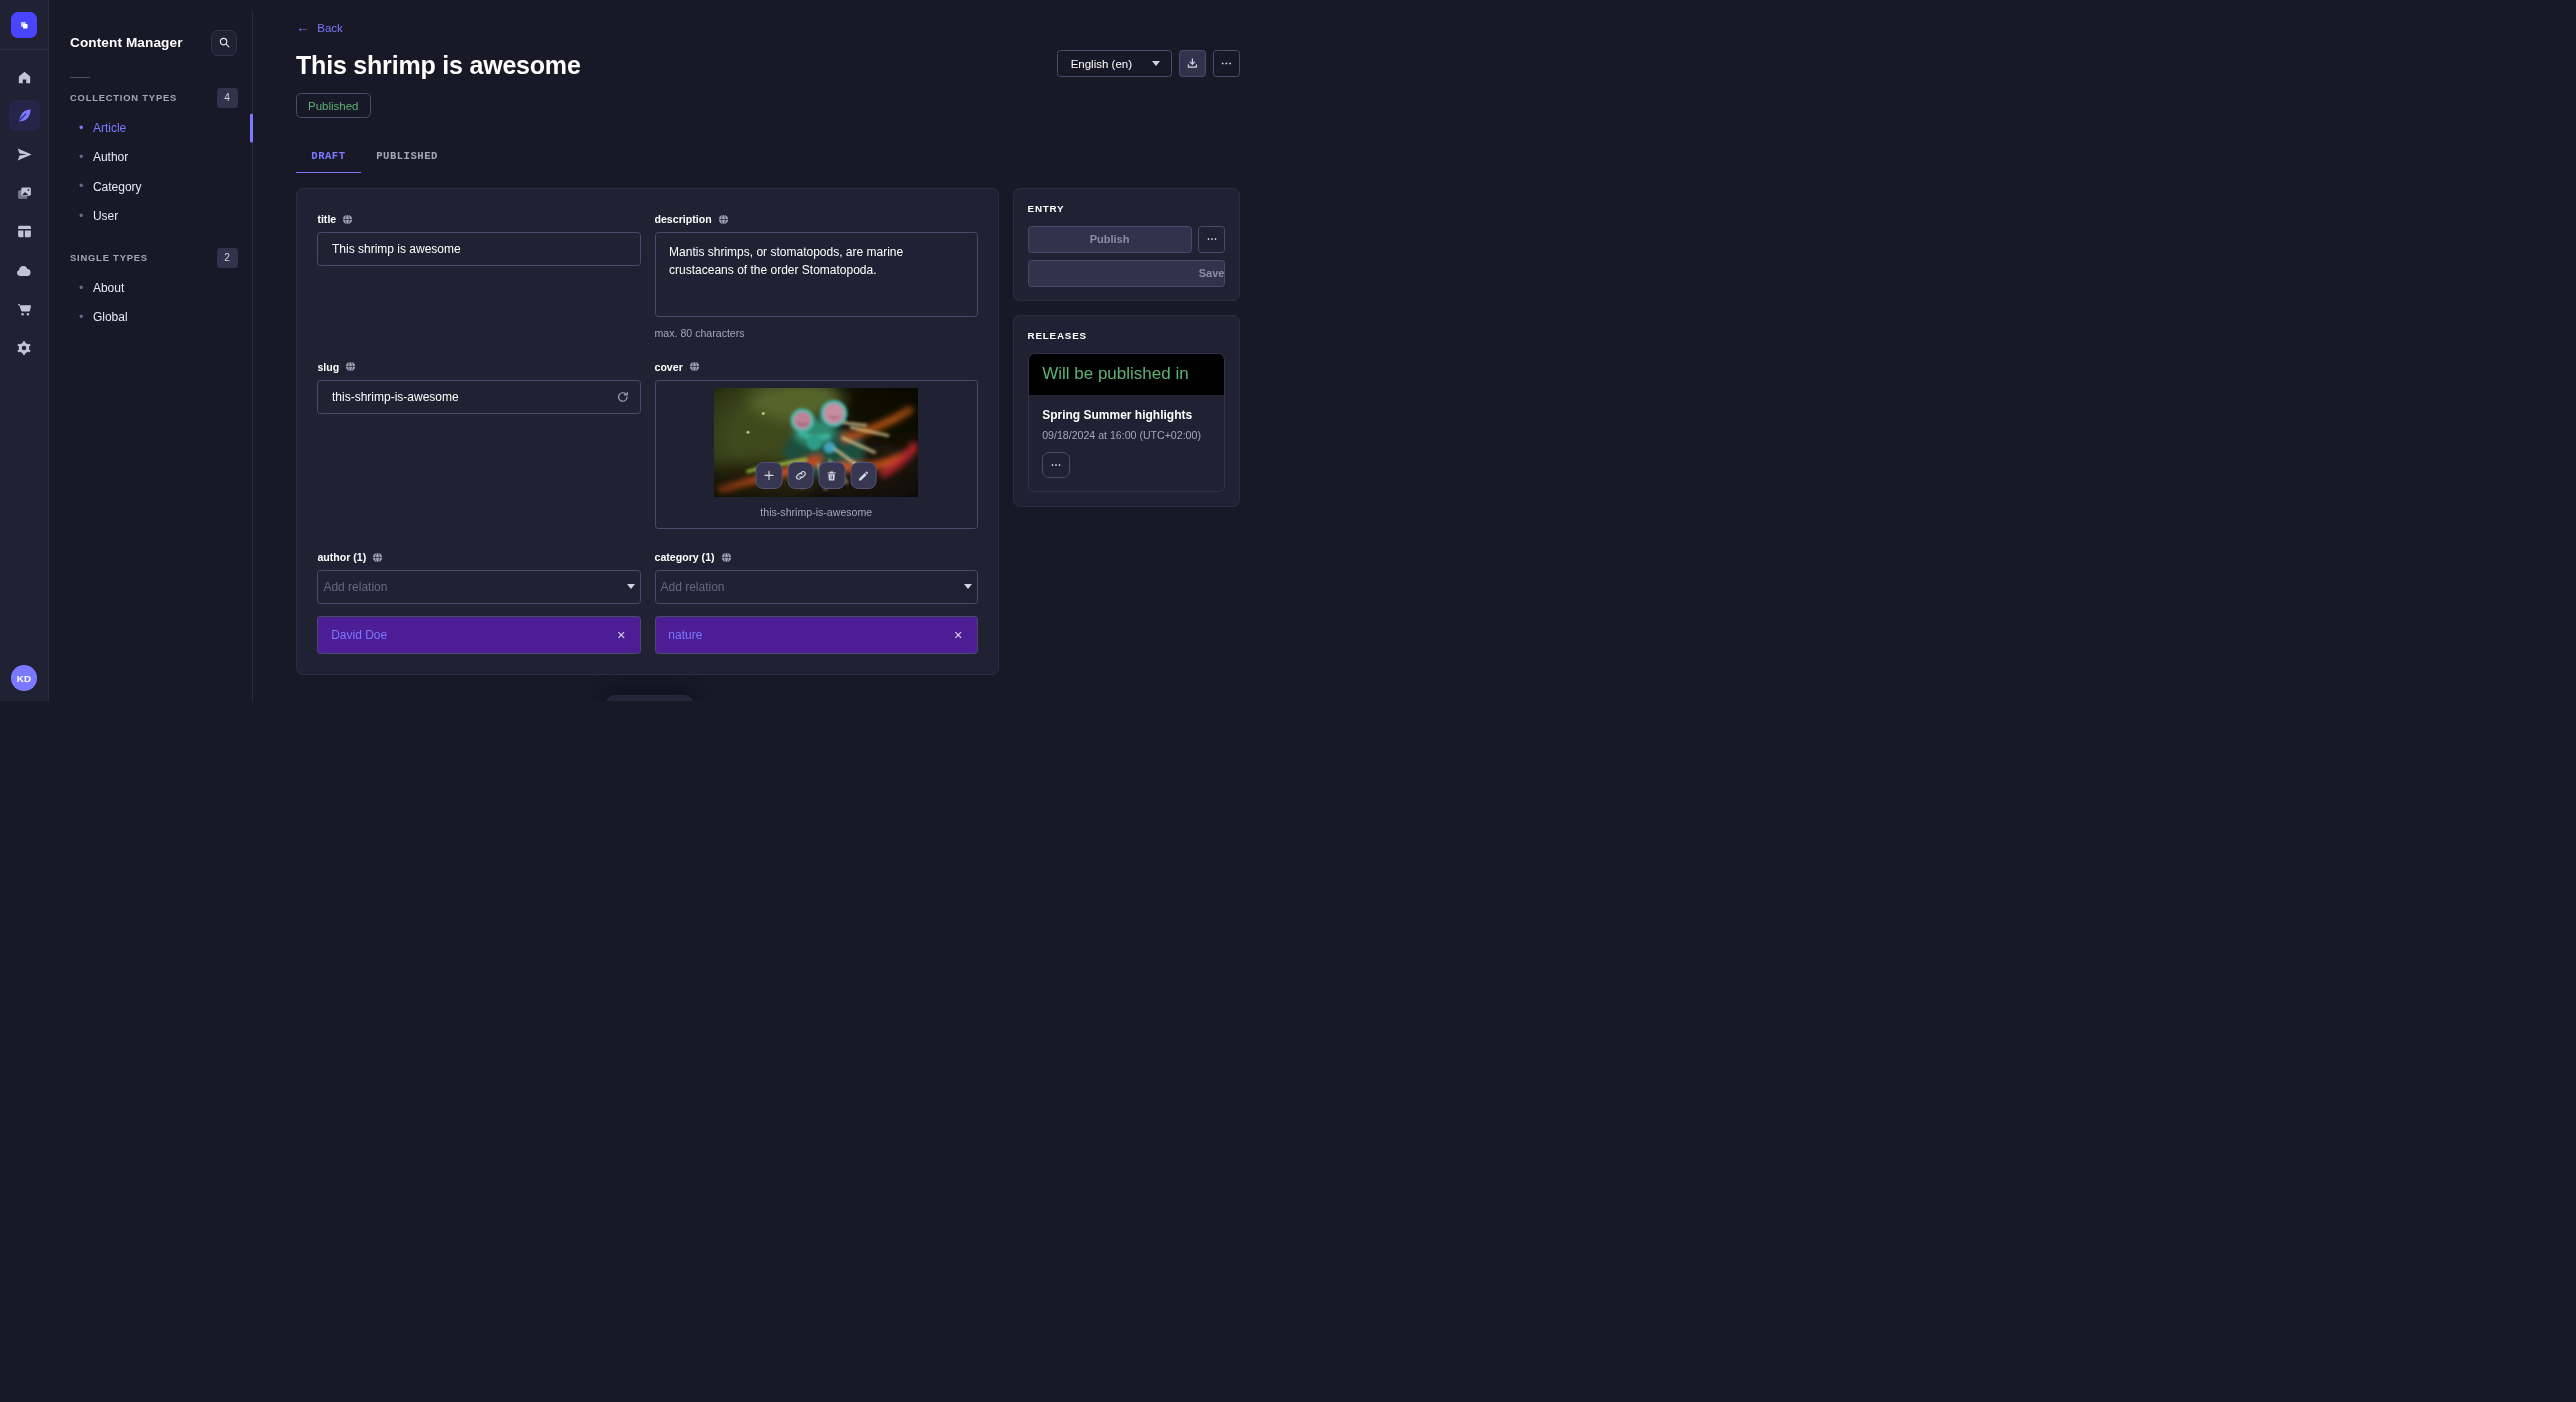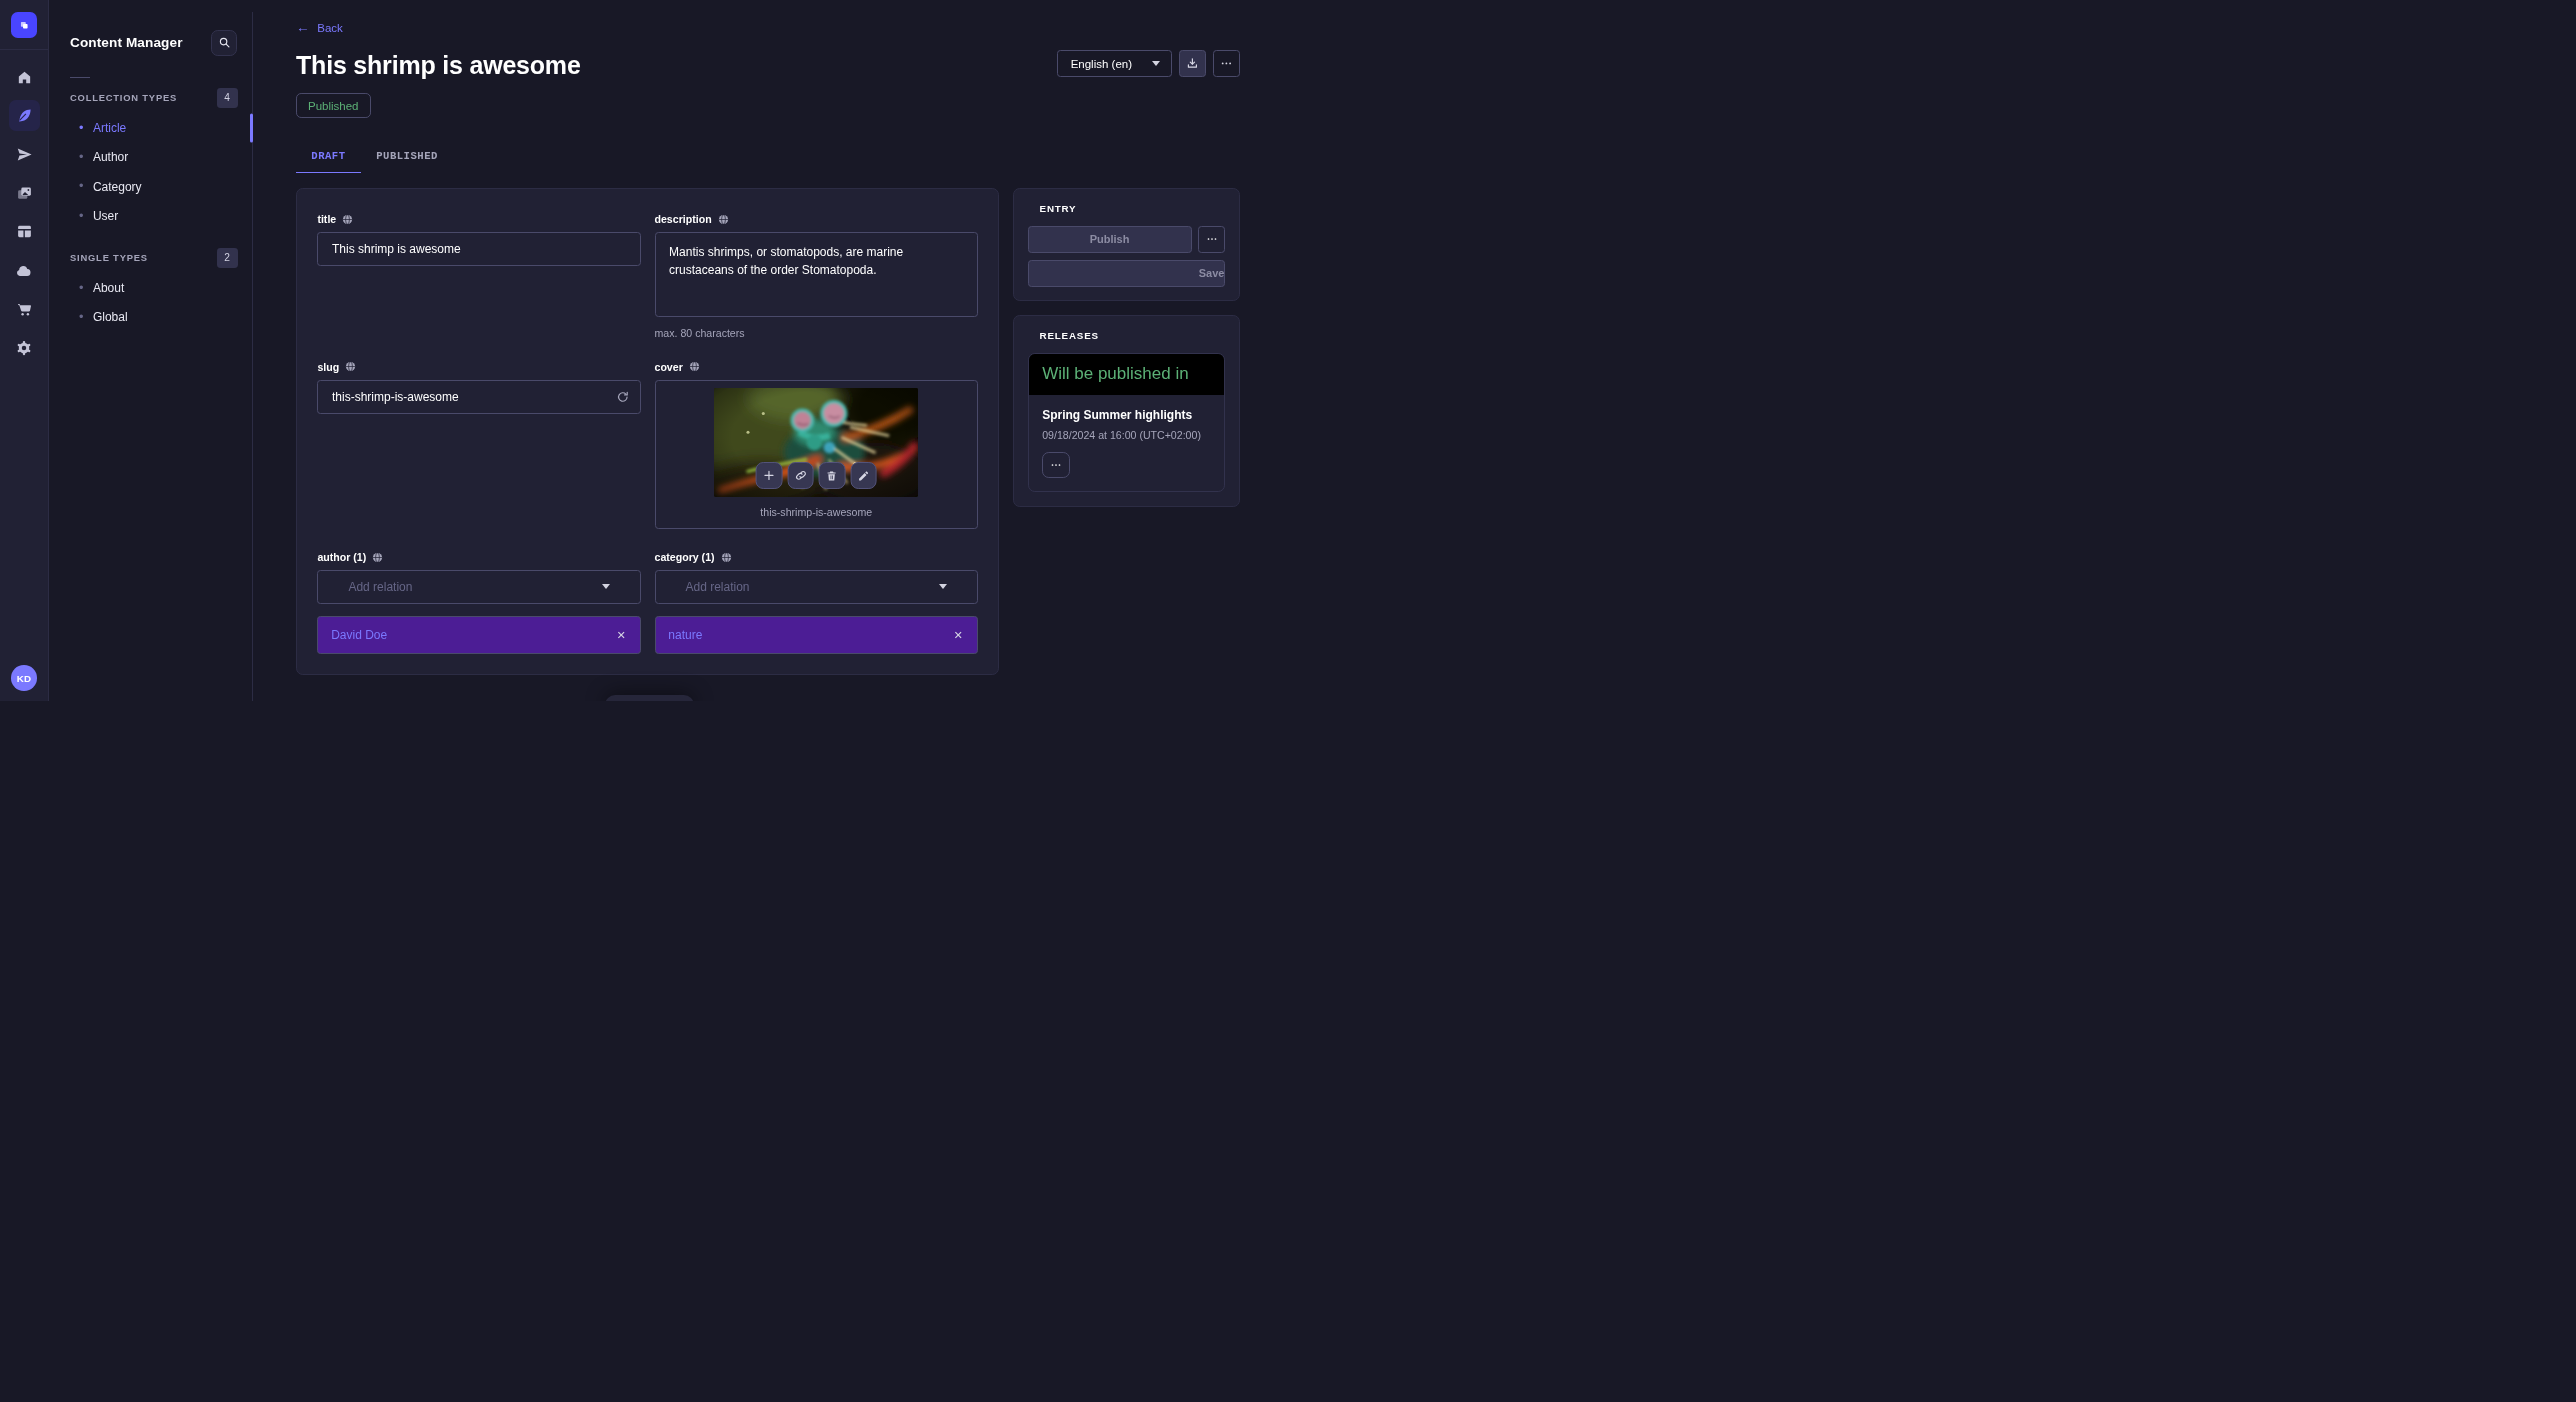--- a/index.html
+++ b/index.html
@@ -89,34 +89,34 @@
 
   .cover-box { border:0.9px solid #4a4a6a; border-radius:3.4px; padding:6.8px 6.8px 10.2px;
                display:flex; flex-direction:column; align-items:center; }
   .cover-media { position:relative; width:204px; height:109px; overflow:hidden; border-radius:1.7px; }
   .cover-actions { position:absolute; left:50%; bottom:7.7px; transform:translateX(-50%); display:flex; gap:5.1px; }
   .cover-action { width:26.4px; height:26.4px; border-radius:7.7px; background:#373752; border:0.9px solid #53537a;
                   color:#d6d6e4; display:grid; place-items:center; cursor:pointer; }
   .cover-caption { margin-top:9.4px; font-size:10.6px; color:#a5a5ba; }
 
   .select-box { height:34px; border:0.9px solid #4a4a6a; border-radius:3.4px; background:#212134;
-                display:flex; align-items:center; justify-content:space-between; padding:0 30px;
+                display:flex; align-items:center; justify-content:space-between; padding:0 5px;
                 cursor:pointer; }
   .placeholder { color:#666687; font-size:12px; }
   .relation-item { margin-top:12px; height:38px; border:0.9px solid #4a4a6a; border-radius:3.4px;
                    display:flex; align-items:center; justify-content:space-between; padding:0 6.8px 0 12.8px;
                    background:#4c1d95; }
   .relation-link { color:#7b79ff; font-size:12px; cursor:pointer; }
   .relation-remove { width:24px; height:24px; background:transparent; border:none; color:#d9d9e6;
                      font-size:14.5px; cursor:pointer; font-family:inherit; line-height:1; }
 
   
   .side { flex:0 0 227px; display:flex; flex-direction:column; gap:13.6px; }
   .panel { background:#212134; border:0.9px solid #2c2c44; border-radius:6.8px; padding:13.6px; }
-  .panel-title { font-size:9.8px; font-weight:700; letter-spacing:0.8px; margin-bottom:12px;margin-left:12px; }
+  .panel-title { font-size:9.8px; font-weight:700; letter-spacing:0.8px; margin-bottom:12px; }
   .btn-row { display:flex; gap:6.8px; }
   .btn { height:27px; border-radius:3.4px; background:#32324d; border:0.9px solid #4a4a6a; color:#8c8ca3;
          font-size:11px; font-weight:600; flex:1; cursor:pointer; font-family:inherit; }
   .btn-more { flex:0 0 27px; width:27px; height:27px; border-radius:3.4px; background:transparent;
               border:0.9px solid #4a4a6a; color:#ffffff; display:grid; place-items:center; cursor:pointer; }
   .btn-save { margin-top:6.8px; width:100%;text-align:right; }
 
   .release-card { border:0.9px solid #32324d; border-radius:6.8px; overflow:hidden; }
   .release-status { background:#000000; color:#5cb176; font-size:17px; padding:10.2px 13.6px 11px; }
   .release-body { padding:12.8px 13.6px 13.6px; }

